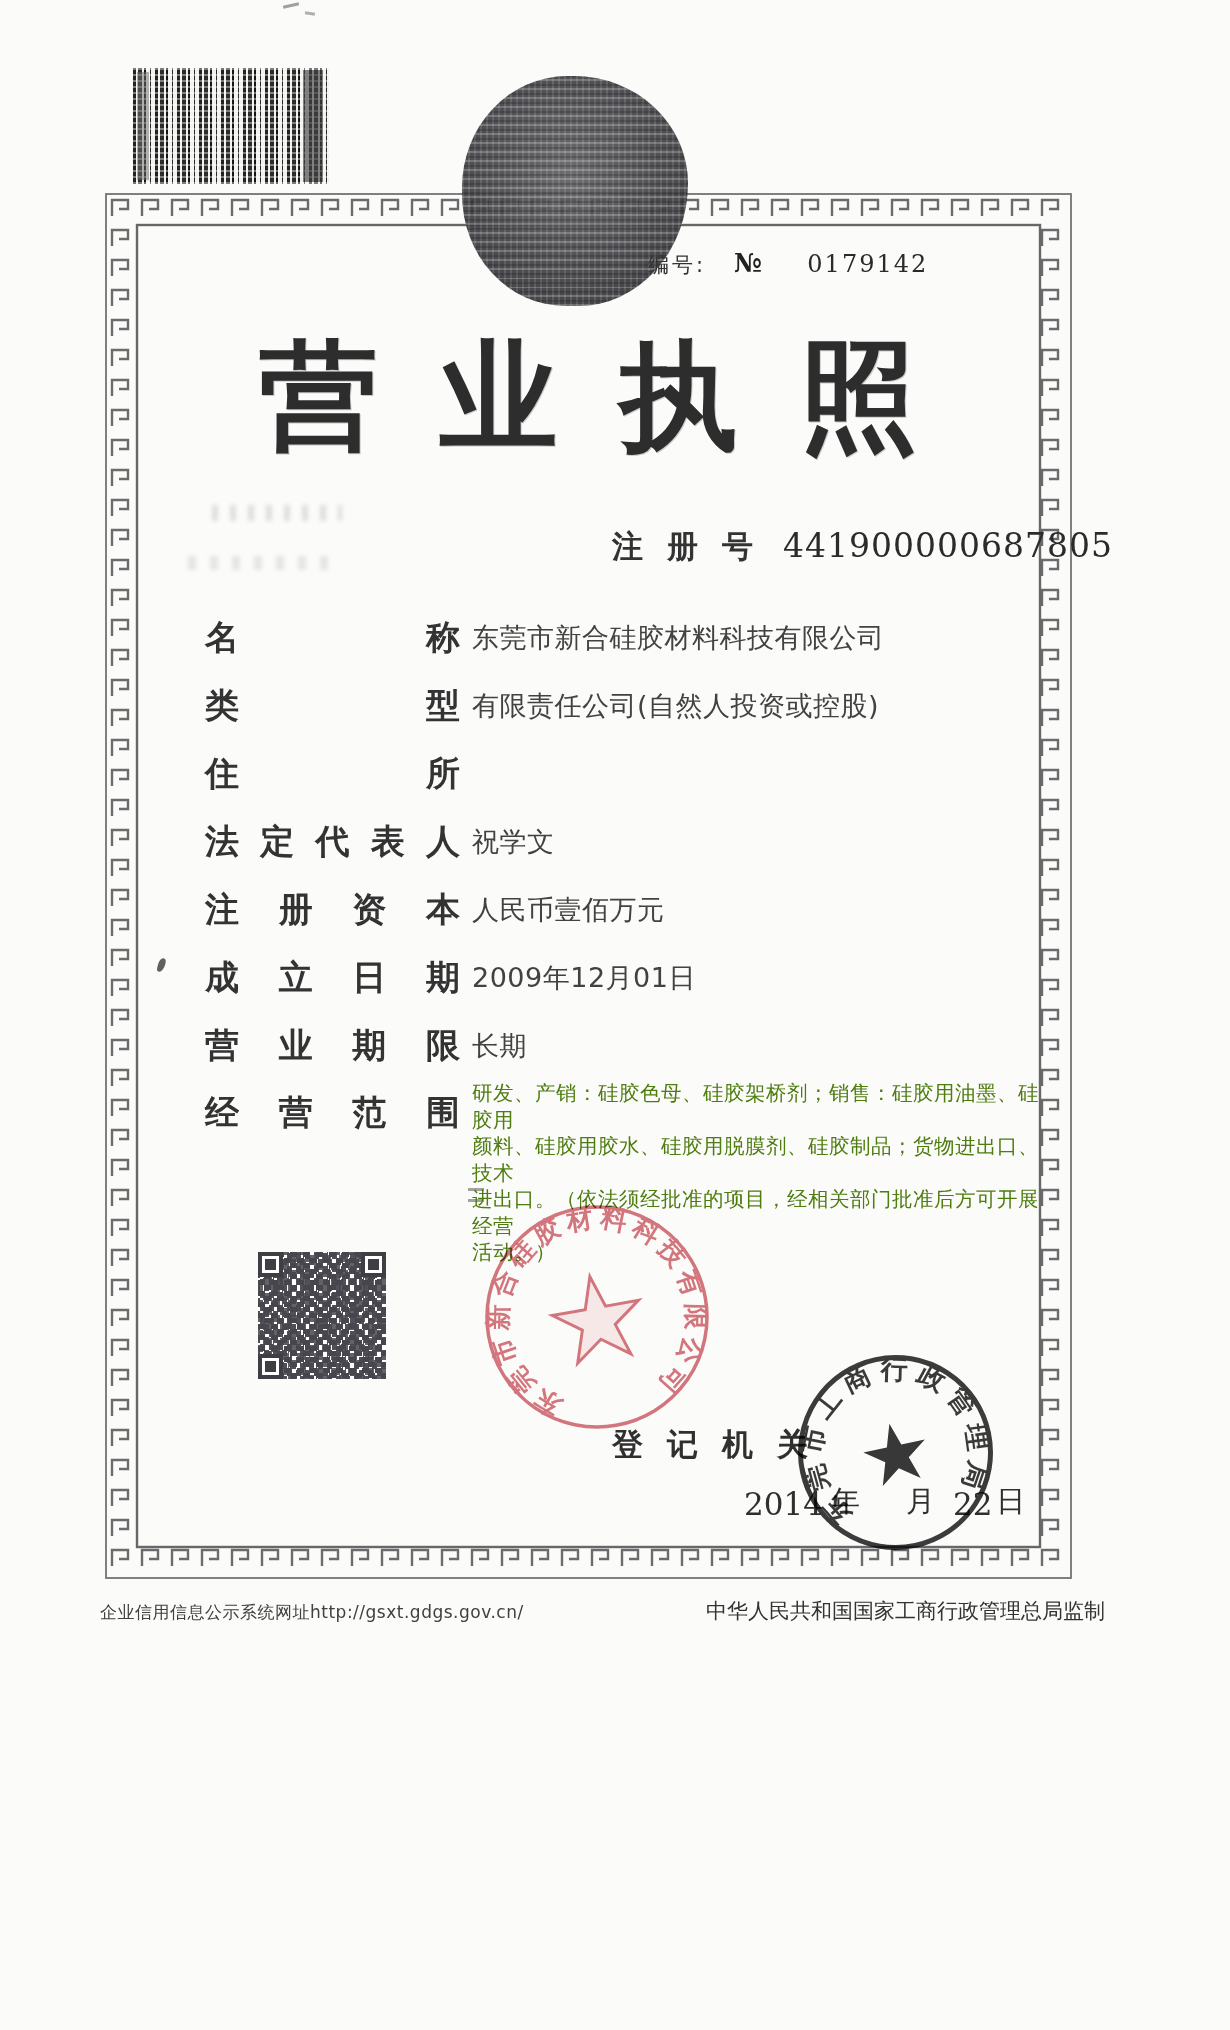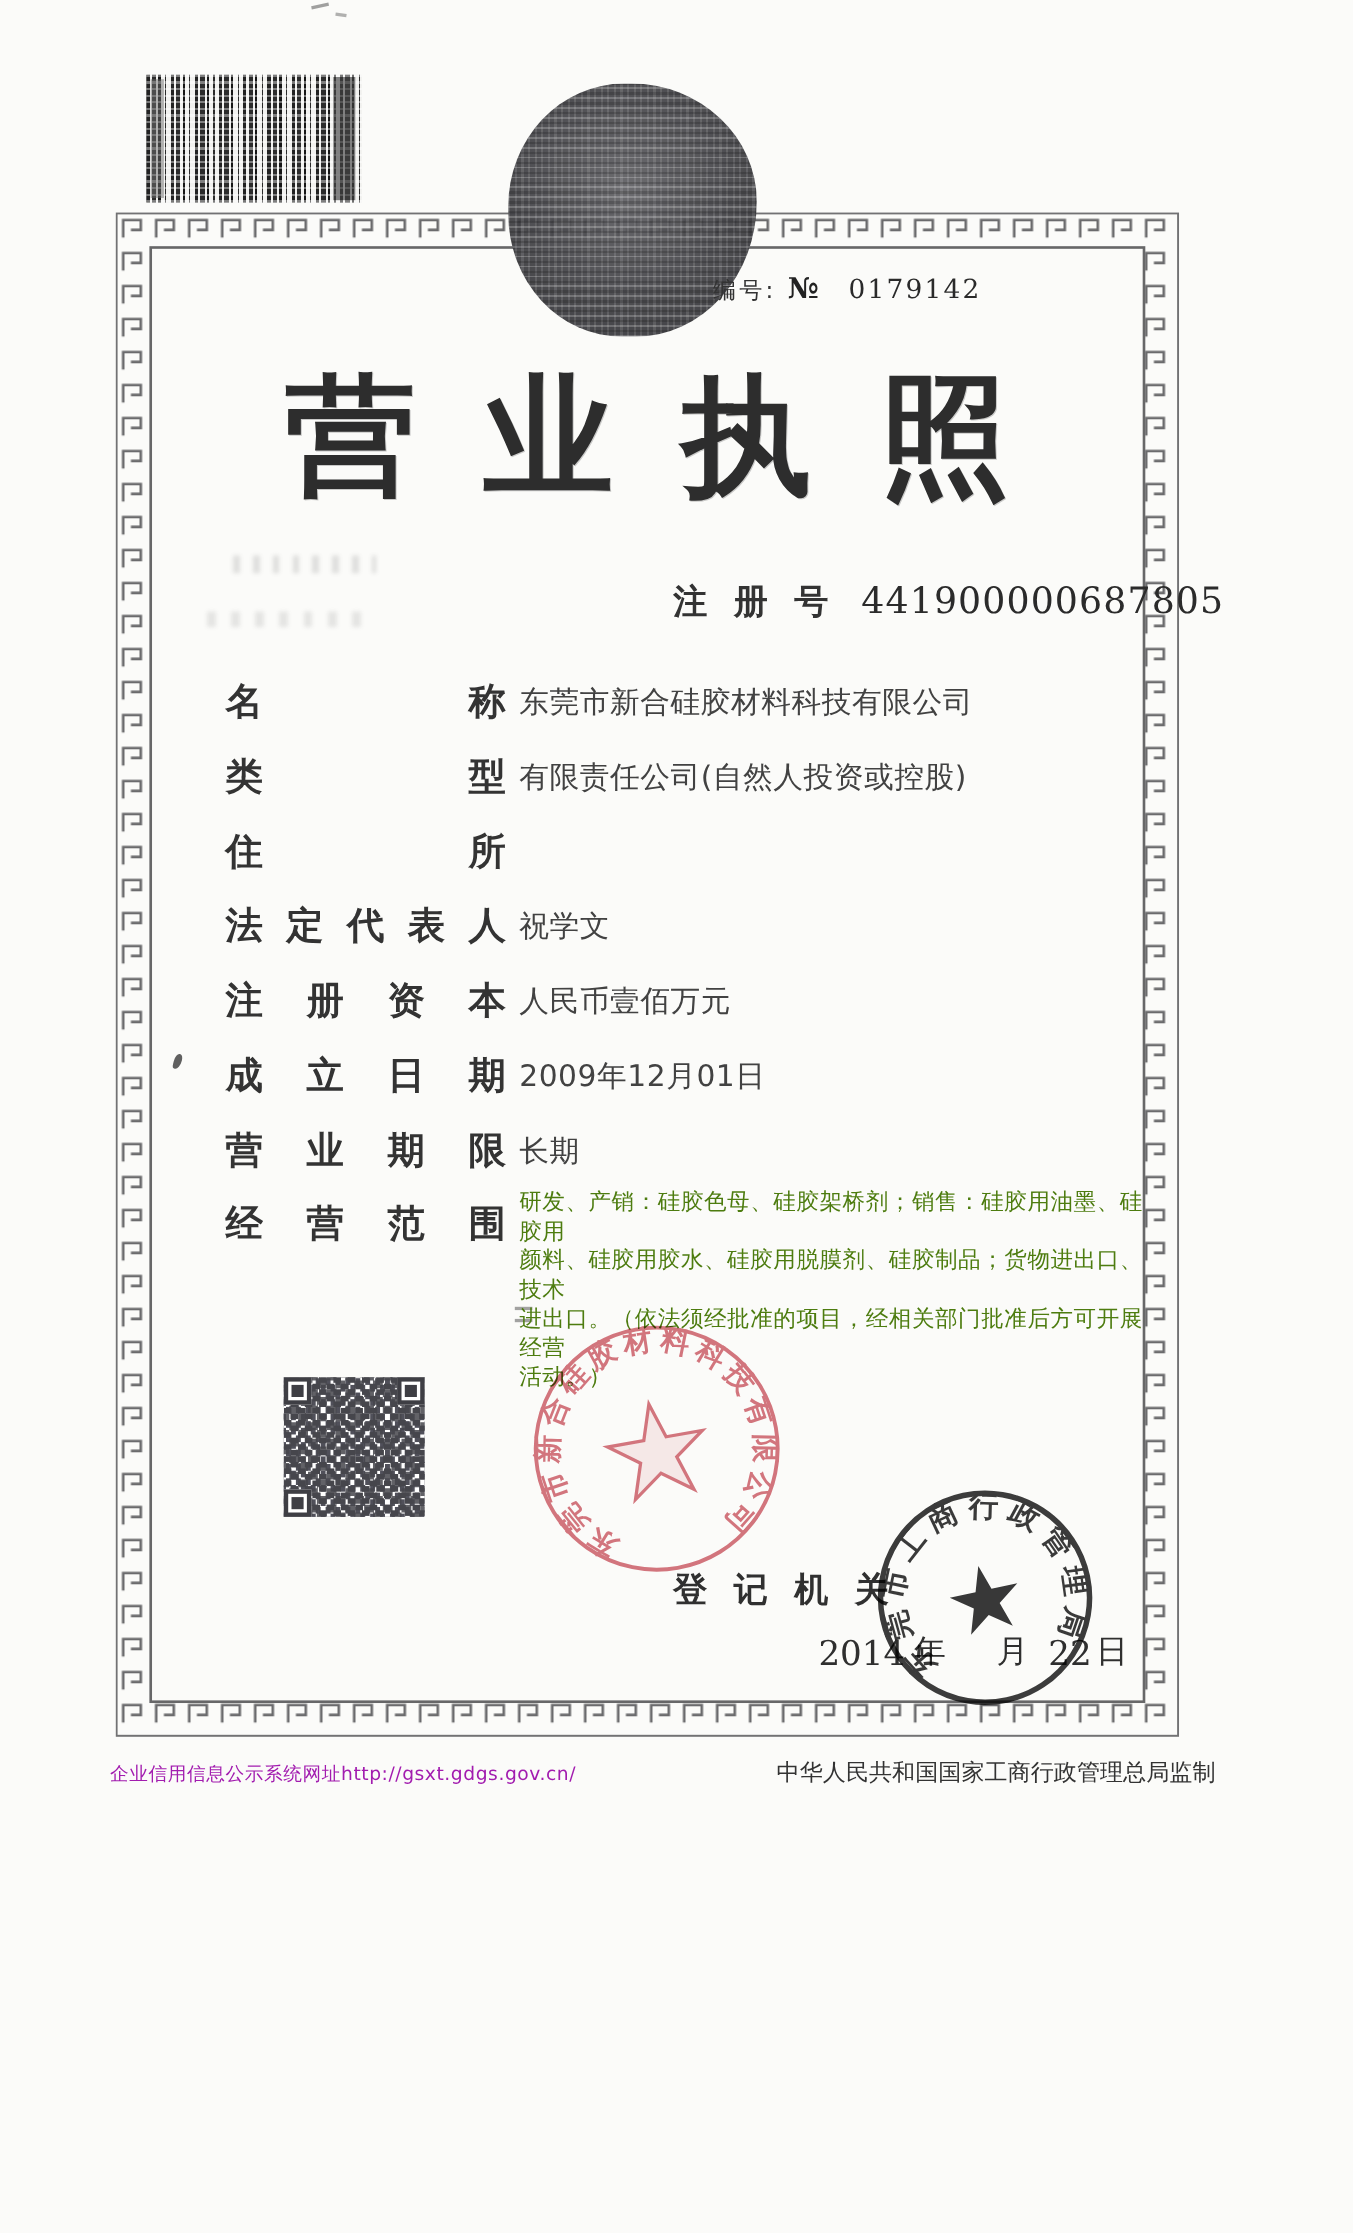--- a/index.html
+++ b/index.html
@@ -18,21 +18,21 @@
   .barcode .guard-l{position:absolute;left:4px;top:4px;bottom:4px;width:12px;background:rgba(110,110,110,.5);}
   
   .emblem{position:absolute;left:462px;top:76px;width:226px;height:230px;z-index:2;
     border-radius:48% 52% 50% 47% / 50% 48% 55% 50%;
     background:
       repeating-linear-gradient(0deg, rgba(255,255,255,.22) 0 1.5px, rgba(0,0,0,0) 1.5px 4px, rgba(0,0,0,.2) 4px 6px, rgba(0,0,0,0) 6px 9px),
       repeating-linear-gradient(90deg, rgba(255,255,255,.12) 0 2px, rgba(0,0,0,0) 2px 6px),
       radial-gradient(circle at 48% 42%, #626266 0%, #4c4c50 38%, #3b3b3f 68%, #313135 100%);
     filter:blur(.5px);opacity:.93;}
   
-  .serial{position:absolute;left:648px;top:248px;z-index:3;display:flex;align-items:baseline;gap:10px;}
+  .serial{position:absolute;left:648px;top:248px;z-index:3;display:flex;align-items:baseline;gap:28px;}
   .serial .lbl{font-size:21px;letter-spacing:3px;color:#333;}
   .serial .sym{font-family:"DejaVu Serif",serif;font-weight:700;font-size:26px;color:#222;}
   .serial .num{font-family:"DejaVu Serif",serif;font-size:24px;letter-spacing:2px;color:#2a2a2a;margin-left:17px;}
   
   .title{position:absolute;left:105px;top:318px;width:967px;z-index:3;text-align:center;
     font-size:118px;font-weight:900;letter-spacing:62px;text-indent:62px;color:#2d2d2d;
     text-shadow:1px 1px 0 rgba(110,110,110,.35);}
   
   .regrow{position:absolute;left:612px;top:526px;z-index:3;display:flex;align-items:baseline;}
   .regrow .lbl{font-size:31px;font-weight:600;letter-spacing:24px;color:#333;}
@@ -60,21 +60,21 @@
   .company-seal{position:absolute;left:462px;top:1182px;z-index:6;mix-blend-mode:multiply;opacity:.82;transform:rotate(-10deg);}
   .authority-seal{position:absolute;left:793px;top:1350px;z-index:6;mix-blend-mode:multiply;opacity:.88;transform:rotate(-12deg);}
   .seal-text{font-family:"DejaVu Sans",sans-serif;font-weight:600;}
   
   .registrar{position:absolute;left:612px;top:1424px;z-index:4;font-size:31px;font-weight:600;letter-spacing:24px;color:#303030;}
   .daterow{position:absolute;left:744px;top:1482px;z-index:4;display:flex;align-items:flex-end;color:#2f2f2f;}
   .daterow .num{font-family:"DejaVu Serif",serif;font-size:31px;}
   .daterow .unit{font-size:29px;font-weight:500;}
   .gap-a{width:8px;} .gap-b{width:46px;} .gap-c{width:18px;} .gap-d{width:4px;}
   
-  .footer-left{position:absolute;left:100px;top:1601px;z-index:3;font-size:17px;color:#a21caf;letter-spacing:.5px;}
+  .footer-left{position:absolute;left:100px;top:1601px;z-index:3;font-size:17px;color:#404040;letter-spacing:.5px;}
   .footer-right{position:absolute;left:706px;top:1597px;z-index:3;font-size:21px;font-weight:500;color:#333;}
   
   .artifact{position:absolute;z-index:2;}
   .a-top1{left:283px;top:4px;width:16px;height:3px;background:#555;opacity:.55;transform:rotate(-12deg);}
   .a-top2{left:305px;top:12px;width:10px;height:3px;background:#666;opacity:.5;transform:rotate(8deg);}
   .a-smudge1{left:212px;top:505px;width:130px;height:16px;background:repeating-linear-gradient(90deg,rgba(90,90,90,.45) 0 6px,rgba(0,0,0,0) 6px 18px);filter:blur(2px);opacity:.4;}
   .a-smudge2{left:188px;top:556px;width:150px;height:14px;background:repeating-linear-gradient(90deg,rgba(90,90,90,.4) 0 8px,rgba(0,0,0,0) 8px 22px);filter:blur(2px);opacity:.35;}
   .a-comma{left:158px;top:958px;width:7px;height:14px;background:#3a3a3a;border-radius:60% 40% 70% 30%;transform:rotate(14deg);opacity:.8;}
   .a-dash{left:468px;top:1188px;width:16px;height:8px;border-top:3px solid #5a5a5a;border-bottom:3px solid #5a5a5a;opacity:.55;}
 </style>

